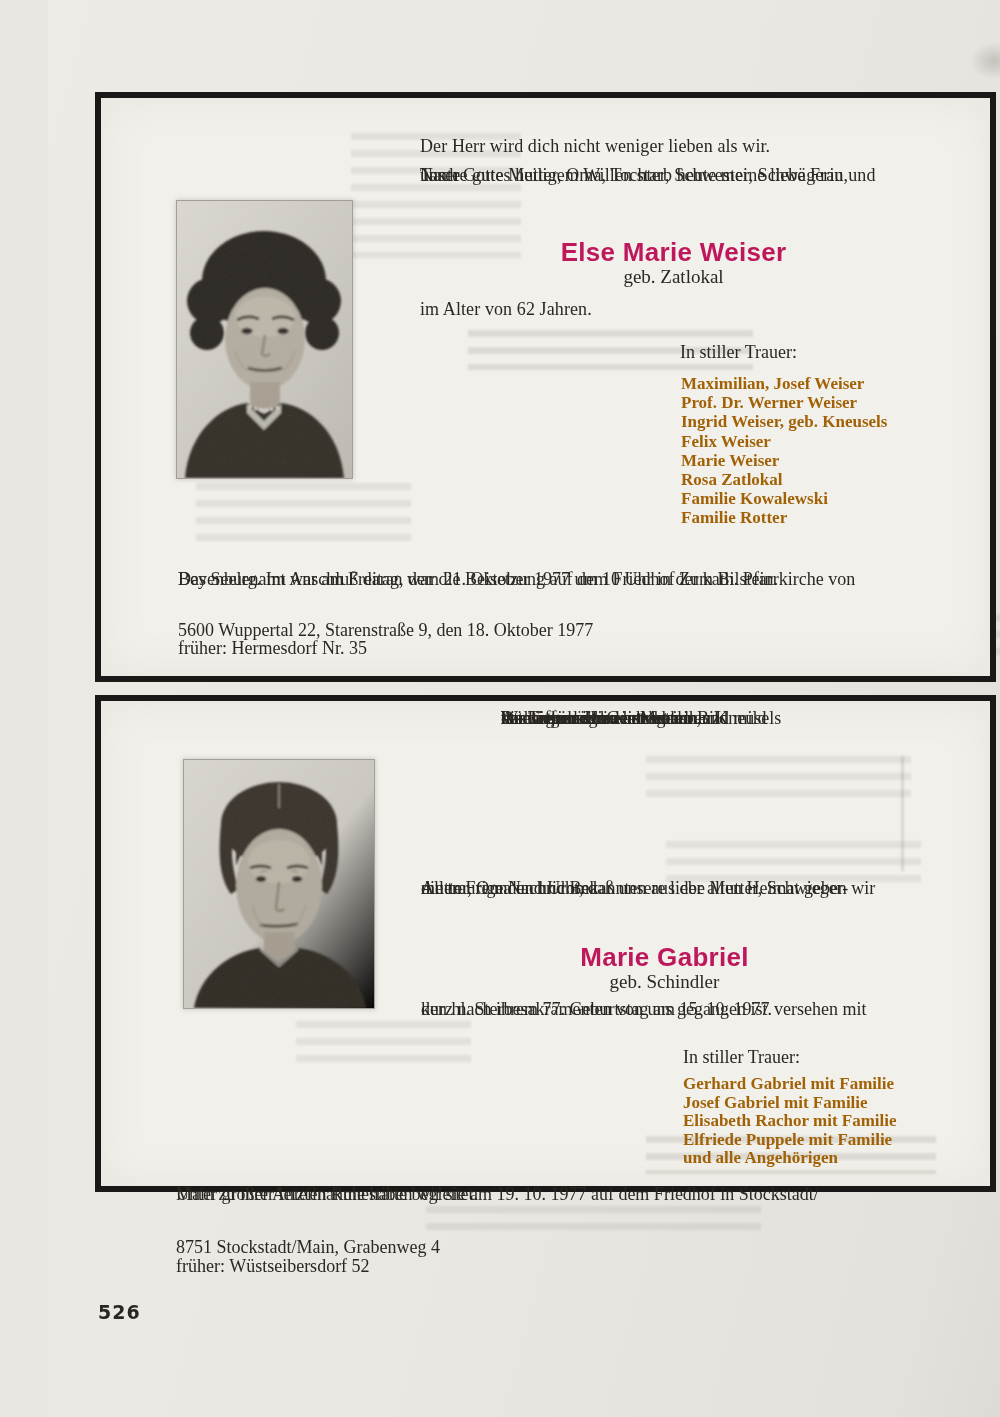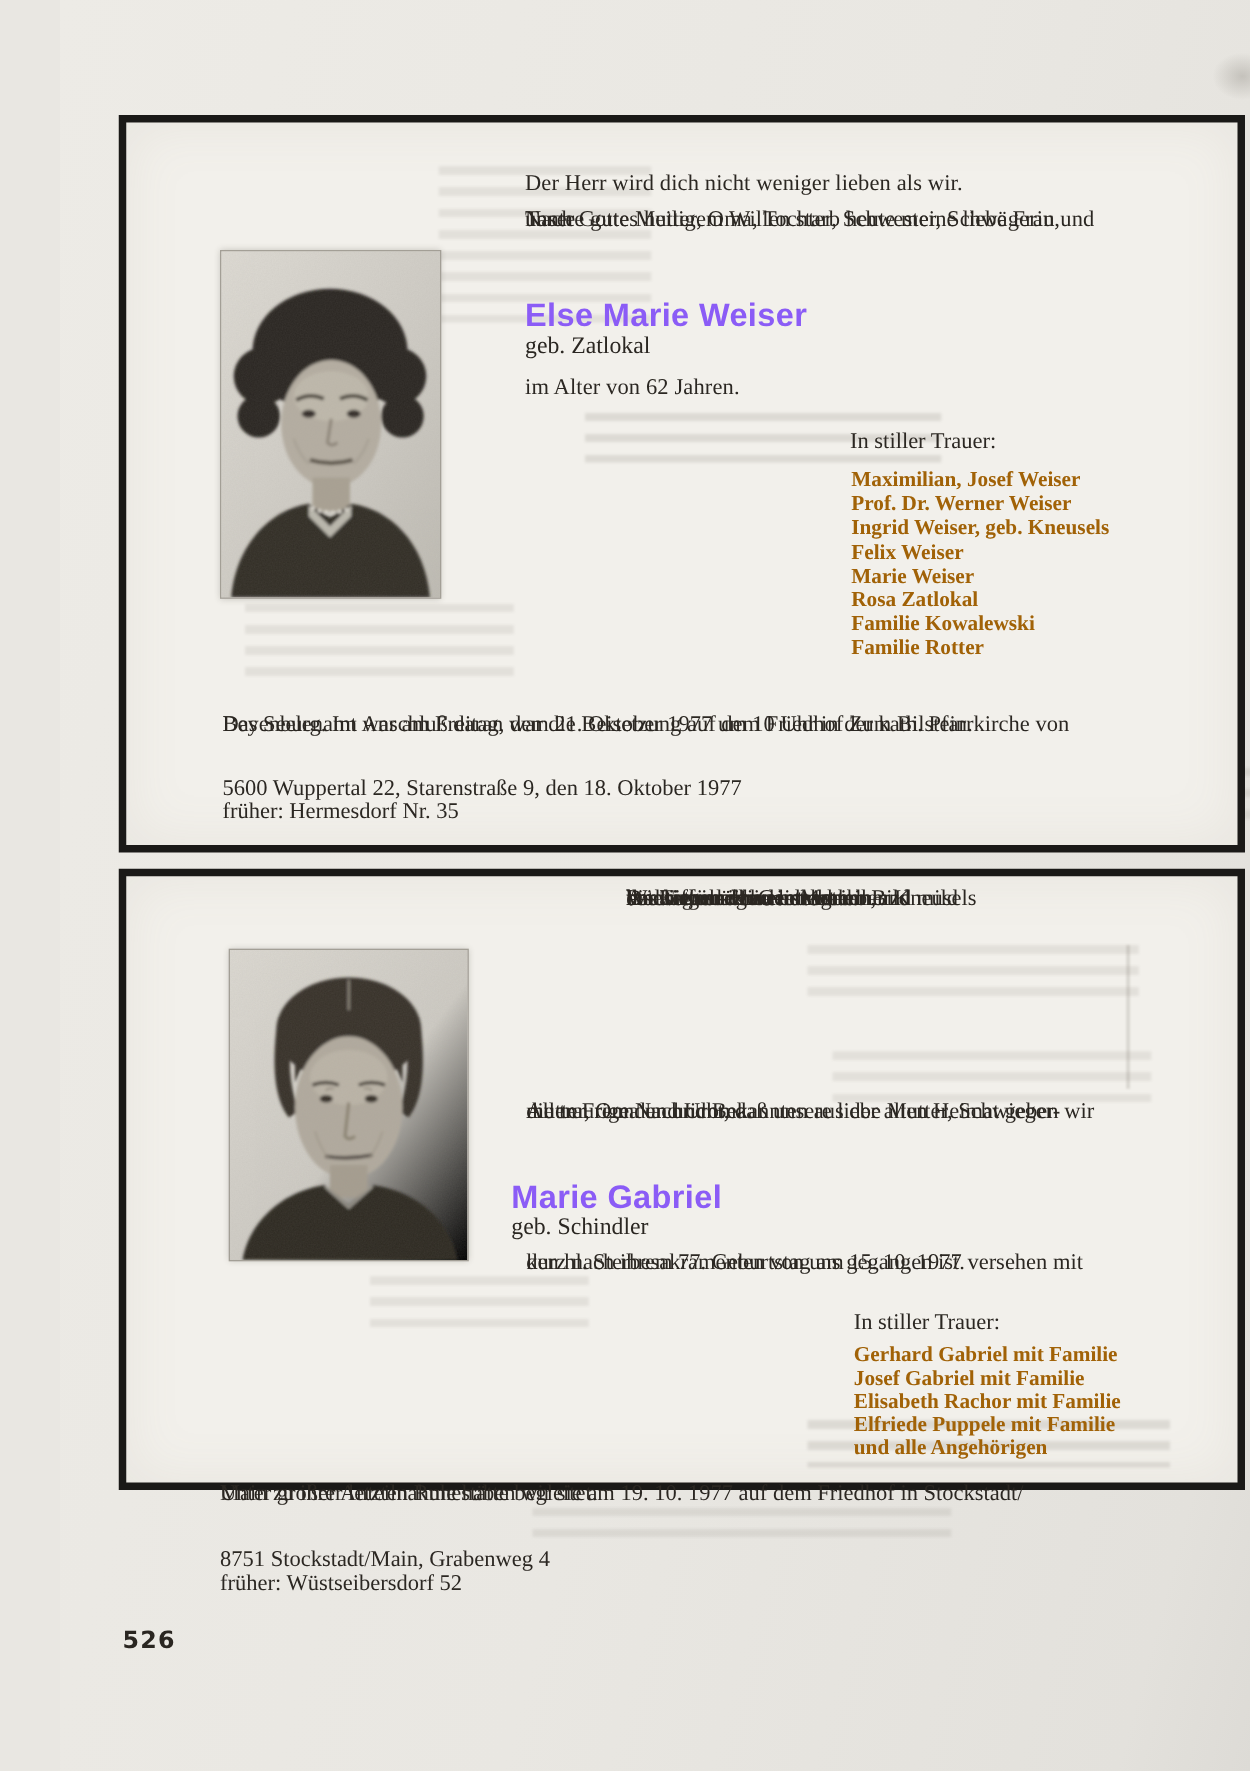--- a/index.html
+++ b/index.html
@@ -24,23 +24,23 @@
   #notice2{left:47px;top:695px;width:901px;height:497px;}
   .notice *{position:absolute;margin:0;}
   .txt{z-index:2;}
   p,h2,ul,li,span,div{font-style:normal;}
   .body-text{font-size:18px;line-height:22px;letter-spacing:0.1px;}
   .line{display:block;text-align:right;}
   .just{text-align:justify;text-align-last:justify;}
   .deceased-name{
     font-family:"Liberation Sans", sans-serif;
     font-weight:bold;font-size:26px;line-height:26px;
-    text-align:left;letter-spacing:0.3px;color:#8b5cf6;
-  }
-  .maiden{font-size:19px;line-height:20px;text-align:left;}
+    text-align:center;letter-spacing:0.3px;color:#be185d;
+  }
+  .maiden{font-size:19px;line-height:20px;text-align:center;}
   .mourners{list-style:none;padding:0;font-weight:bold;color:#a16207;}
   .mourners li{position:static;display:block;}
   .photo{z-index:2;overflow:hidden;background:#cfccc5;
     border:1px solid #a39f96;box-shadow:0 0 5px rgba(60,55,45,0.25);}
   .photo svg{position:absolute;left:0;top:0;width:100%;height:100%;}
   .bleed{
     z-index:1;opacity:0.10;filter:blur(1.3px);
     background:repeating-linear-gradient(180deg,#5f594e 0 7px,transparent 7px 17px);
   }
   .bleed-bold{opacity:0.14;}

